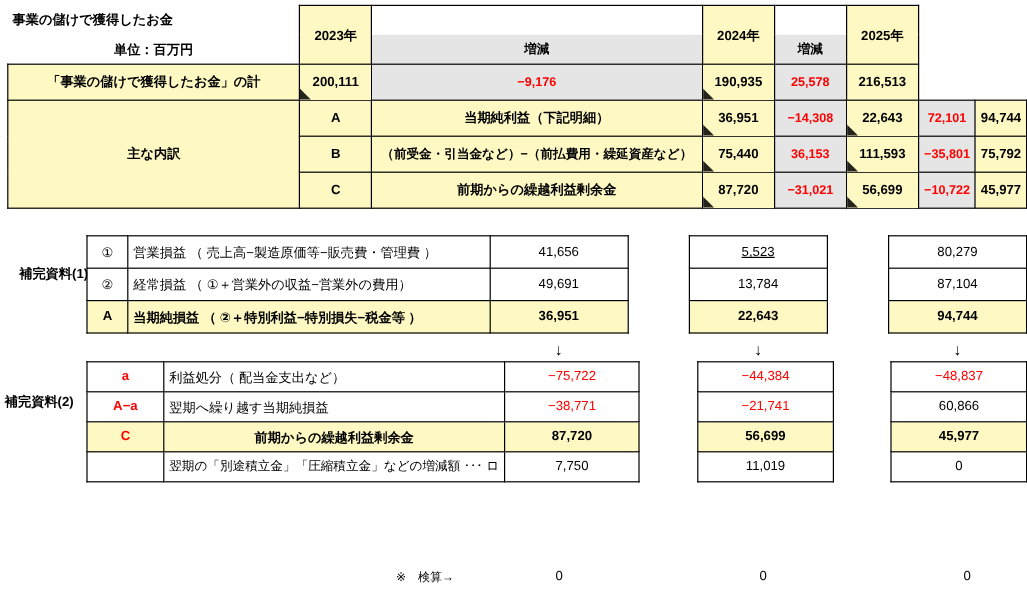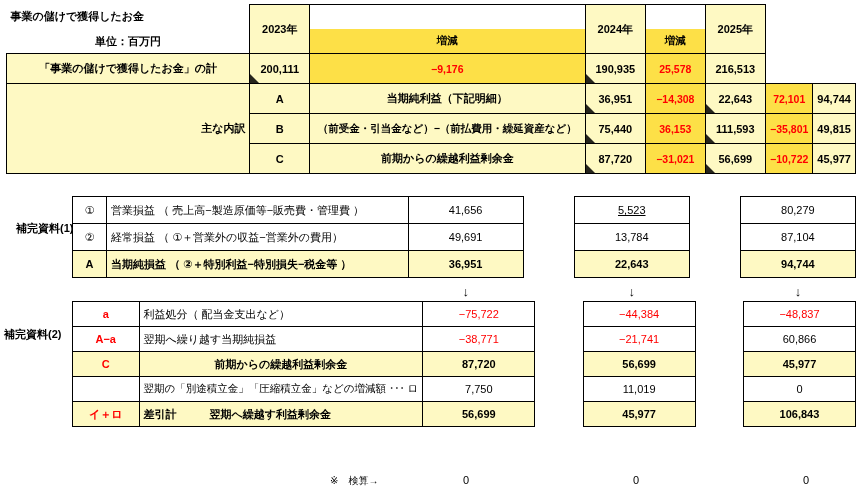--- a/index.html
+++ b/index.html
@@ -18,21 +18,21 @@
   table{border-collapse:collapse;}
   td{
     border:1px solid #000000;
     padding:0 4px;
     height:26px;
     vertical-align:middle;
     white-space:nowrap;
   }
   .nb{border:none;}
   .cyan{background:#fef9c3;}
-  .yellow{background:#fde047;}
+  .yellow{background:#e5e5e5;}
   .white{background:#ffffff;}
   .r{text-align:center;}
   .c{text-align:center;}
   .l{text-align:left;}
   .b{font-weight:bold;}
   .red{color:#ff0000;}
 
   
   .t1{position:absolute;left:6px;top:4px;}
   .t1 td{height:29px;}
@@ -95,38 +95,38 @@
     <tr>
       <td class="cyan c b" colspan="1" style="width:400px;">「事業の儲けで獲得したお金」の計</td>
       <td class="cyan r b wedge">200,111</td>
       <td class="yellow r b red small">−9,176</td>
       <td class="cyan r b wedge">190,935</td>
       <td class="yellow r b red small">25,578</td>
       <td class="cyan r b">216,513</td>
     </tr>
 
     <tr>
-      <td class="cyan c b" style="width:74px;text-align:right;" rowspan="3">主な内訳</td>
+      <td class="cyan c b" style="width:74px;" rowspan="3">主な内訳</td>
       <td class="cyan c b" style="width:36px;">A</td>
       <td class="cyan c b" style="width:288px;">当期純利益（下記明細）</td>
       <td class="cyan r b wedge">36,951</td>
       <td class="yellow r b red small">−14,308</td>
       <td class="cyan r b wedge">22,643</td>
       <td class="yellow r b red small">72,101</td>
       <td class="cyan r b">94,744</td>
     </tr>
 
     <tr>
       <td class="cyan c b">B</td>
       <td class="cyan c b small">（前受金・引当金など）−（前払費用・繰延資産など）</td>
       <td class="cyan r b wedge">75,440</td>
       <td class="yellow r b red small">36,153</td>
       <td class="cyan r b wedge">111,593</td>
       <td class="yellow r b red small">−35,801</td>
-      <td class="cyan r b">49,815</td>
+      <td class="cyan r b">75,792</td>
     </tr>
 
     <tr>
       <td class="cyan c b">C</td>
       <td class="cyan c b">前期からの繰越利益剰余金</td>
       <td class="cyan r b wedge">87,720</td>
       <td class="yellow r b red small">−31,021</td>
       <td class="cyan r b wedge">56,699</td>
       <td class="yellow r b red small">−10,722</td>
       <td class="cyan r b">45,977</td>
@@ -209,29 +209,20 @@
     </tr>
     <tr>
       <td class="white c"></td>
       <td class="white l small">翌期の「別途積立金」「圧縮積立金」などの増減額 ･･･ ロ</td>
       <td class="white r">7,750</td>
       <td class="w-gap"></td>
       <td class="white r">11,019</td>
       <td class="w-gap"></td>
       <td class="white r">0</td>
     </tr>
-    <tr>
-      <td class="cyan c redb">イ＋ロ</td>
-      <td class="cyan l b">差引計　　　翌期へ繰越す利益剰余金</td>
-      <td class="cyan r b">56,699</td>
-      <td class="w-gap"></td>
-      <td class="cyan r b">45,977</td>
-      <td class="w-gap"></td>
-      <td class="cyan r b">106,843</td>
-    </tr>
   </tbody>
     </table>
 
   <div class="note">※　検算→</div>
   <div class="zero" style="left:463px;top:474px;">0</div>
   <div class="zero" style="left:633px;top:474px;">0</div>
   <div class="zero" style="left:803px;top:474px;">0</div>
 
 </div>
 

